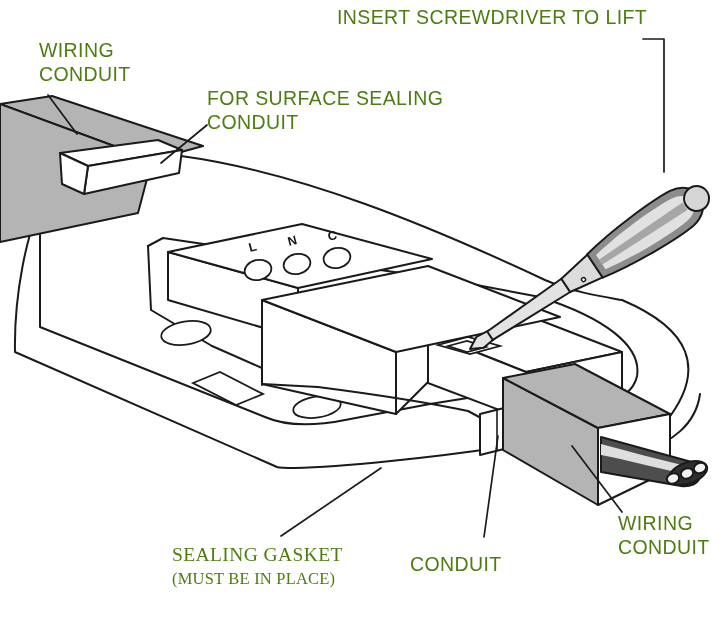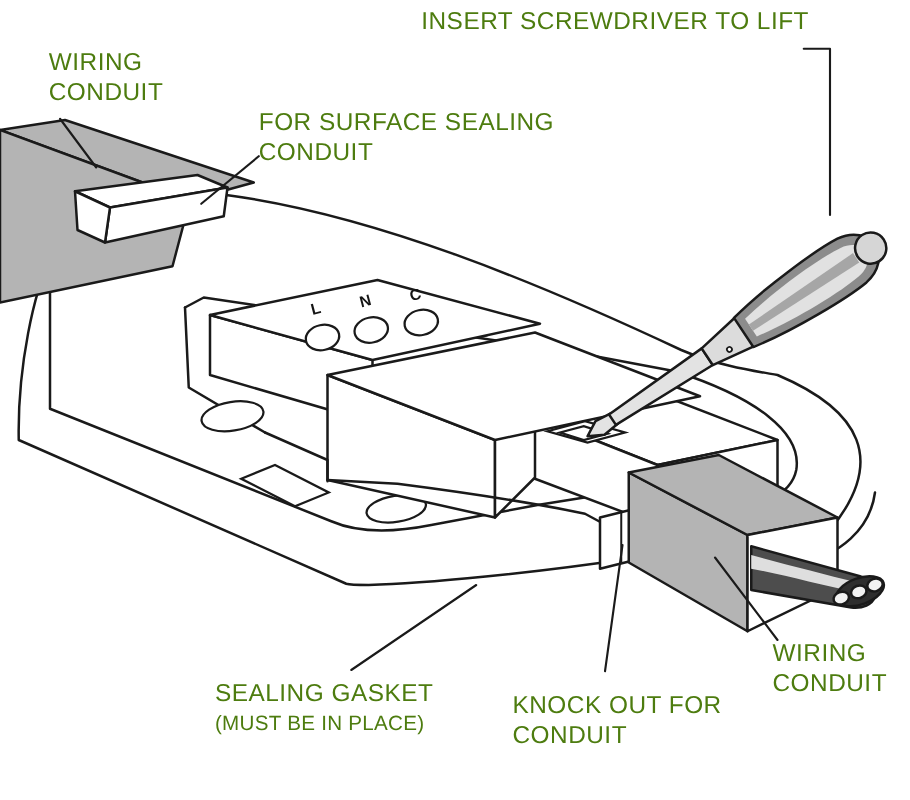--- a/index.html
+++ b/index.html
@@ -146,27 +146,26 @@
   <div class="lbl" style="left:39px;top:38px;">
     <div>WIRING</div>
     <div>CONDUIT</div>
   </div>
 
   <div class="lbl" style="left:207px;top:86px;">
     <div>FOR SURFACE SEALING</div>
     <div>CONDUIT</div>
   </div>
 
-  <div class="lbl" style="left:172px;top:543px;">
+  <div class="lbl" style="left:172px;top:543px;font-family:Liberation Serif, serif;">
     <div>SEALING GASKET</div>
     <div class="sub">(MUST BE IN PLACE)</div>
   </div>
 
   <div class="lbl" style="left:410px;top:552px;">
-    <div>KNOCK OUT FOR</div>
     <div>CONDUIT</div>
   </div>
 
   <div class="lbl" style="left:618px;top:511px;">
     <div>WIRING</div>
     <div>CONDUIT</div>
   </div>
 
 </div>
 

